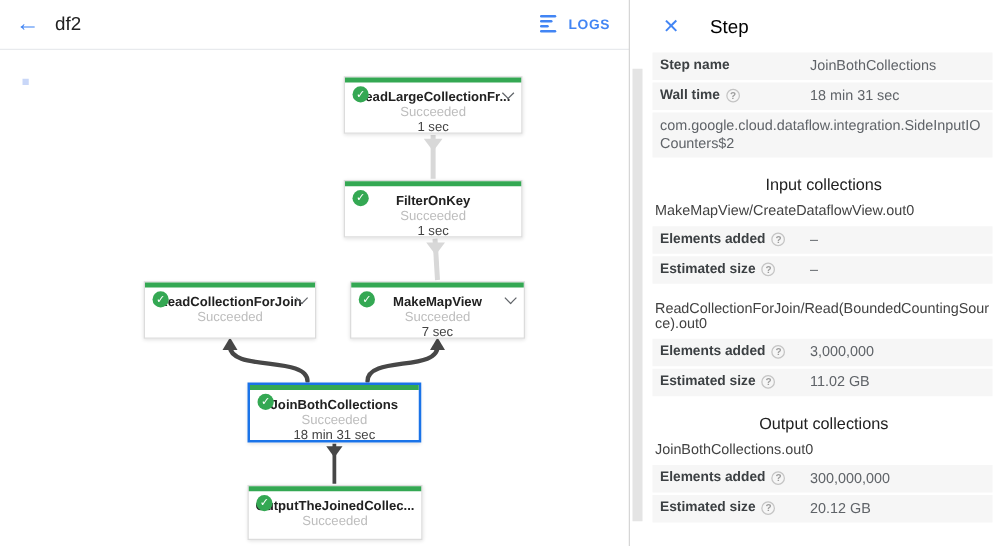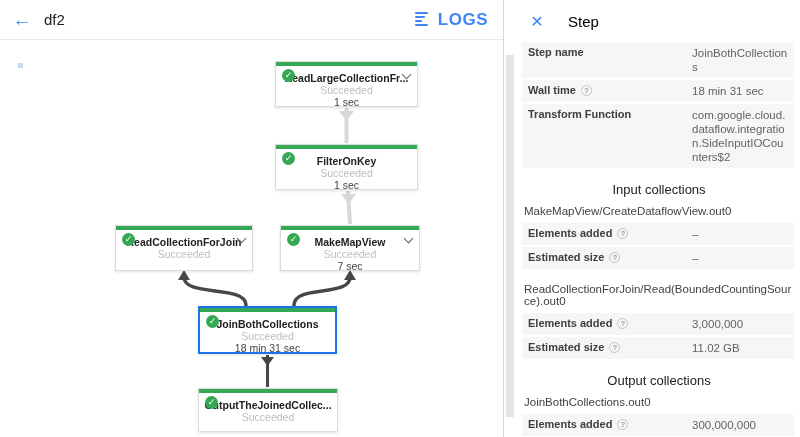--- a/index.html
+++ b/index.html
@@ -5,21 +5,21 @@
   * { margin:0; padding:0; box-sizing:border-box; }
   html,body { width:800px; height:437px; overflow:hidden; background:#fff;
     font-family:"Liberation Sans", sans-serif; color:#3c4043; }
 
   
   .graph-panel { position:absolute; left:0; top:0; width:504px; height:437px; background:#fff; }
   .graph-header { height:40px; display:flex; align-items:center; border-bottom:1px solid #e8eaed; padding:0 10px 0 8px; background:#fff; }
   .back-btn { width:28px; height:28px; border:none; background:none; color:#4285f4; font-size:19px; cursor:pointer; line-height:28px; text-align:center; }
   .job-title { font-size:15px; color:#212121; margin-left:8px; flex:0 0 auto; }
   .header-spacer { flex:1; }
-  .logs-btn { display:flex; align-items:center; gap:10px; border:none; background:none; color:#4285f4; font-size:17px; font-weight:700; letter-spacing:.5px; cursor:pointer; padding:4px 6px;justify-content:center; }
+  .logs-btn { display:flex; align-items:center; gap:10px; border:none; background:none; color:#4285f4; font-size:11px; font-weight:700; letter-spacing:.5px; cursor:pointer; padding:4px 6px;justify-content:center; }
   .logs-icon { display:inline-block; }
   .logs-icon div { height:2px; background:#4285f4; margin-bottom:2px; border-radius:1px; }
   .logs-icon .l1 { width:13px; } .logs-icon .l2 { width:10px; } .logs-icon .l3 { width:7px; } .logs-icon .l4 { width:13px; }
 
   .canvas { position:relative; width:100%; height:396px; }
   .canvas-dot { position:absolute; left:18px; top:23px; width:5px; height:5px; background:#c9d7f8; }
   .edges { position:absolute; left:0; top:0; width:504px; height:396px; }
 
   .node { position:absolute; background:#fff; border:1px solid #dcdcdc; box-shadow:0 1px 3px rgba(0,0,0,.12); text-align:center; cursor:pointer; }
   .node .bar { height:4px; background:#34a853; }
@@ -36,21 +36,21 @@
   .v-divider { position:absolute; left:503px; top:0; width:1px; height:437px; background:#d6d6d6; }
   .scroll-thumb { position:absolute; left:506px; top:55px; width:8px; height:362px; background:#e4e4e4; cursor:pointer; }
 
   
   .step-panel { position:absolute; left:516px; top:0; width:284px; height:437px; background:#fff; overflow:hidden; }
   .step-header { height:42px; display:flex; align-items:center; padding-left:8px; }
   .close-btn { width:26px; height:26px; border:none; background:none; color:#4285f4; font-size:16px; cursor:pointer; }
   .step-title { font-size:15px; color:#000000; margin-left:18px; }
 
   .panel-body { padding:0 6px 0 6px; }
-  .kv-row { display:flex; background:#f6f6f6; margin-bottom:2px; padding:4px 6px; align-items:flex-start;gap:44px; }
+  .kv-row { display:flex; background:#f6f6f6; margin-bottom:2px; padding:4px 6px; align-items:flex-start; }
   .kv-label { flex:0 0 120px; font-size:11px; font-weight:700; color:#3c4043; display:flex; align-items:center; gap:5px; }
   .kv-value { flex:1; font-size:11.5px; color:#5f6368; word-break:break-all; line-height:14px; }
   .help { display:inline-block; width:11px; height:11px; border:1px solid #c4c4c4; border-radius:50%; color:#9e9e9e; font-size:8px; line-height:9px; text-align:center; flex:0 0 auto; cursor:pointer; }
 
   .sec-heading { font-size:13px; color:#212121; margin:14px 0 8px 2px;text-align:center; }
   .group-name { font-size:11.5px; color:#424242; margin:10px 0 6px 2px; word-break:break-all; }
 </style>
 </head>
 <body>
 
@@ -172,23 +172,20 @@
       <span class="kv-value">JoinBothCollections</span>
     </div>
     <div class="kv-row">
       <span class="kv-label">
           <span>Wall time</span>
           <span class="help">?</span>
         </span>
       <span class="kv-value">18 min 31 sec</span>
     </div>
     <div class="kv-row">
-      <span class="kv-label">
-          <span>Transform Function</span>
-        </span>
       <span class="kv-value">com.google.cloud.dataflow.integration.SideInputIOCounters$2</span>
     </div>
 
     <div class="sec-heading">Input collections</div>
 
     <div class="group-name" style="margin-top:0;">MakeMapView/CreateDataflowView.out0</div>
     <div class="kv-row">
       <span class="kv-label">
           <span>Elements added</span>
           <span class="help">?</span>

